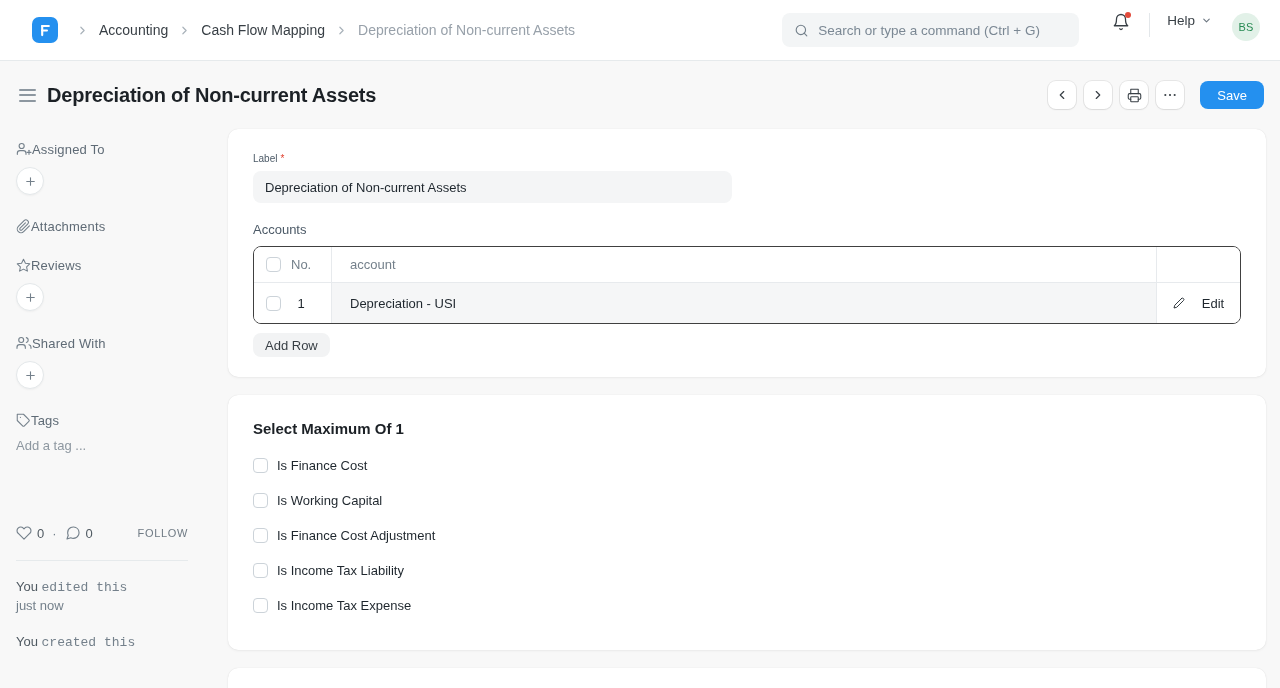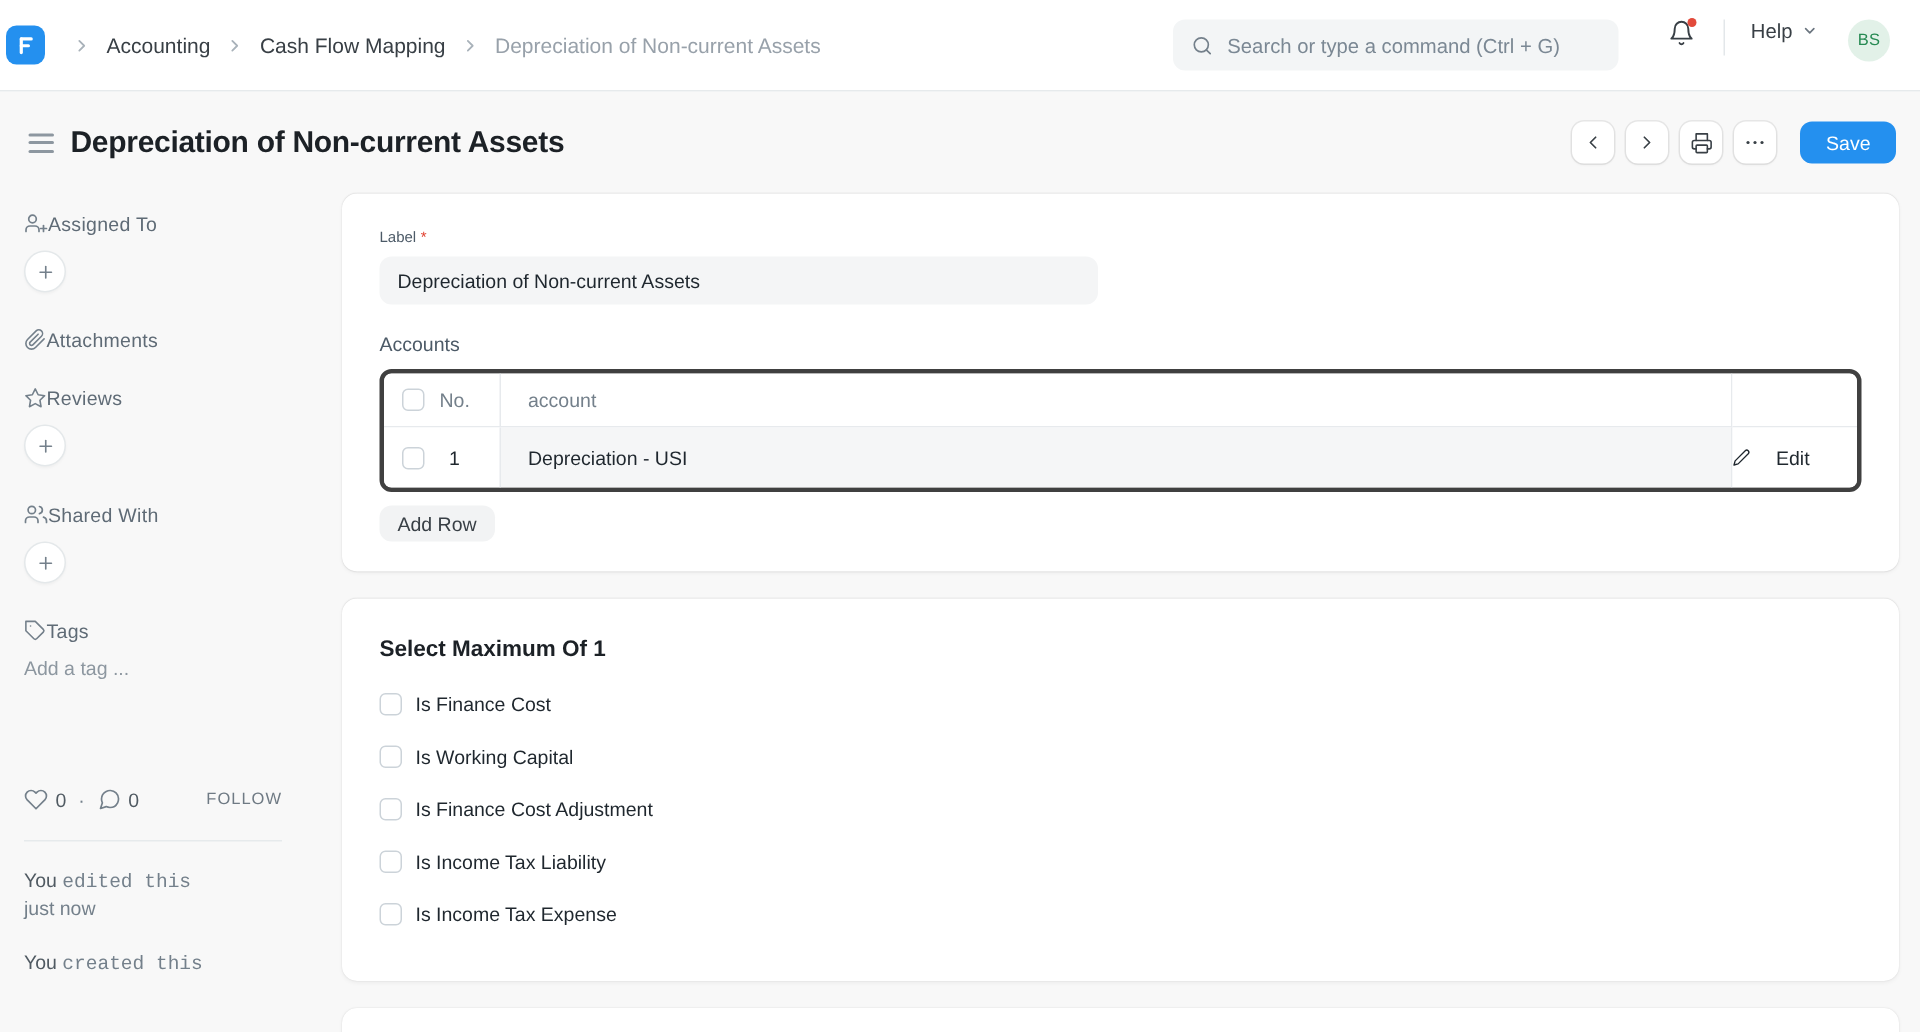--- a/index.html
+++ b/index.html
@@ -7,21 +7,21 @@
   body {
     font-family:"Liberation Sans","DejaVu Sans",sans-serif;
     background:#f8f8f8; color:#1f272e; font-size:13px;
     -webkit-font-smoothing:antialiased;
   }
   .app { position:relative; width:1280px; height:688px; overflow:hidden; }
 
   
   .navbar {
     height:61px; background:#ffffff; border-bottom:1px solid #e6eaec;
-    display:flex; align-items:center; padding:0 20px 0 4px;
+    display:flex; align-items:center; padding:0 20px 0 32px;
   }
   .logo {
     width:26px; height:26px; border-radius:7px; background:#2490ef;
     display:flex; align-items:center; justify-content:center; cursor:pointer; flex-shrink:0;
   }
   .crumb-sep { color:#a9b2ba; display:flex; align-items:center; margin:0 10px; }
   .crumb-sep:first-of-type { margin-left:18px; }
   .crumb { font-size:14px; color:#383f45; cursor:pointer; white-space:nowrap; }
   .crumb.current { color:#98a1aa; cursor:default; }
 
@@ -111,31 +111,31 @@
   }
   .card-form { padding:24px 25px 20px 25px; }
   .field-label { font-size:10px; color:#4c5a67; margin-bottom:7px; }
   .req { margin-left:3px; }
   .text-input {
     width:479px; height:32px; background:#f4f5f6; border-radius:8px;
     display:flex; align-items:center; padding:0 12px; font-size:13px; color:#1f272e; cursor:text;
   }
   .accounts-label { font-size:13px; color:#4c5a67; margin-top:19px; margin-bottom:9px; }
 
-  .grid { border:3px solid #404040; border-radius:8px; overflow:hidden; width:100%; }
+  .grid { border:1px solid #404040; border-radius:8px; overflow:hidden; width:100%; }
   .grid-row { display:grid; grid-template-columns:78px 1fr 83px; }
   .grid-header .cell { height:36px; color:#74808b; }
   .grid-body .cell { height:40px; color:#1f272e; }
   .cell { display:flex; align-items:center; background:#fff; }
   .cell-idx { padding-left:12px; gap:10px; border-right:1px solid #e7eaed; }
   .cell-idx .num { width:20px; text-align:center; }
   .cell-account { padding-left:18px; border-right:1px solid #e7eaed; }
   .grid-header .cell { border-bottom:1px solid #e7eaed; }
   .grid-body .cell-account { background:#f5f6f7; cursor:pointer; }
-  .cell-edit { justify-content:flex-start; gap:17px; color:#383f45; cursor:pointer; }
+  .cell-edit { justify-content:center; gap:17px; color:#383f45; cursor:pointer; }
   .cb {
     width:15px; height:15px; border:1px solid #ccd3d9; border-radius:4px; background:#fff;
     cursor:pointer; flex-shrink:0;
   }
   .add-row {
     margin-top:9px; height:24px; padding:0 12px; border:none; border-radius:8px;
     background:#f2f3f4; color:#383f45; font-size:13px; font-family:inherit; cursor:pointer;
     display:inline-flex; align-items:center;
   }
 

